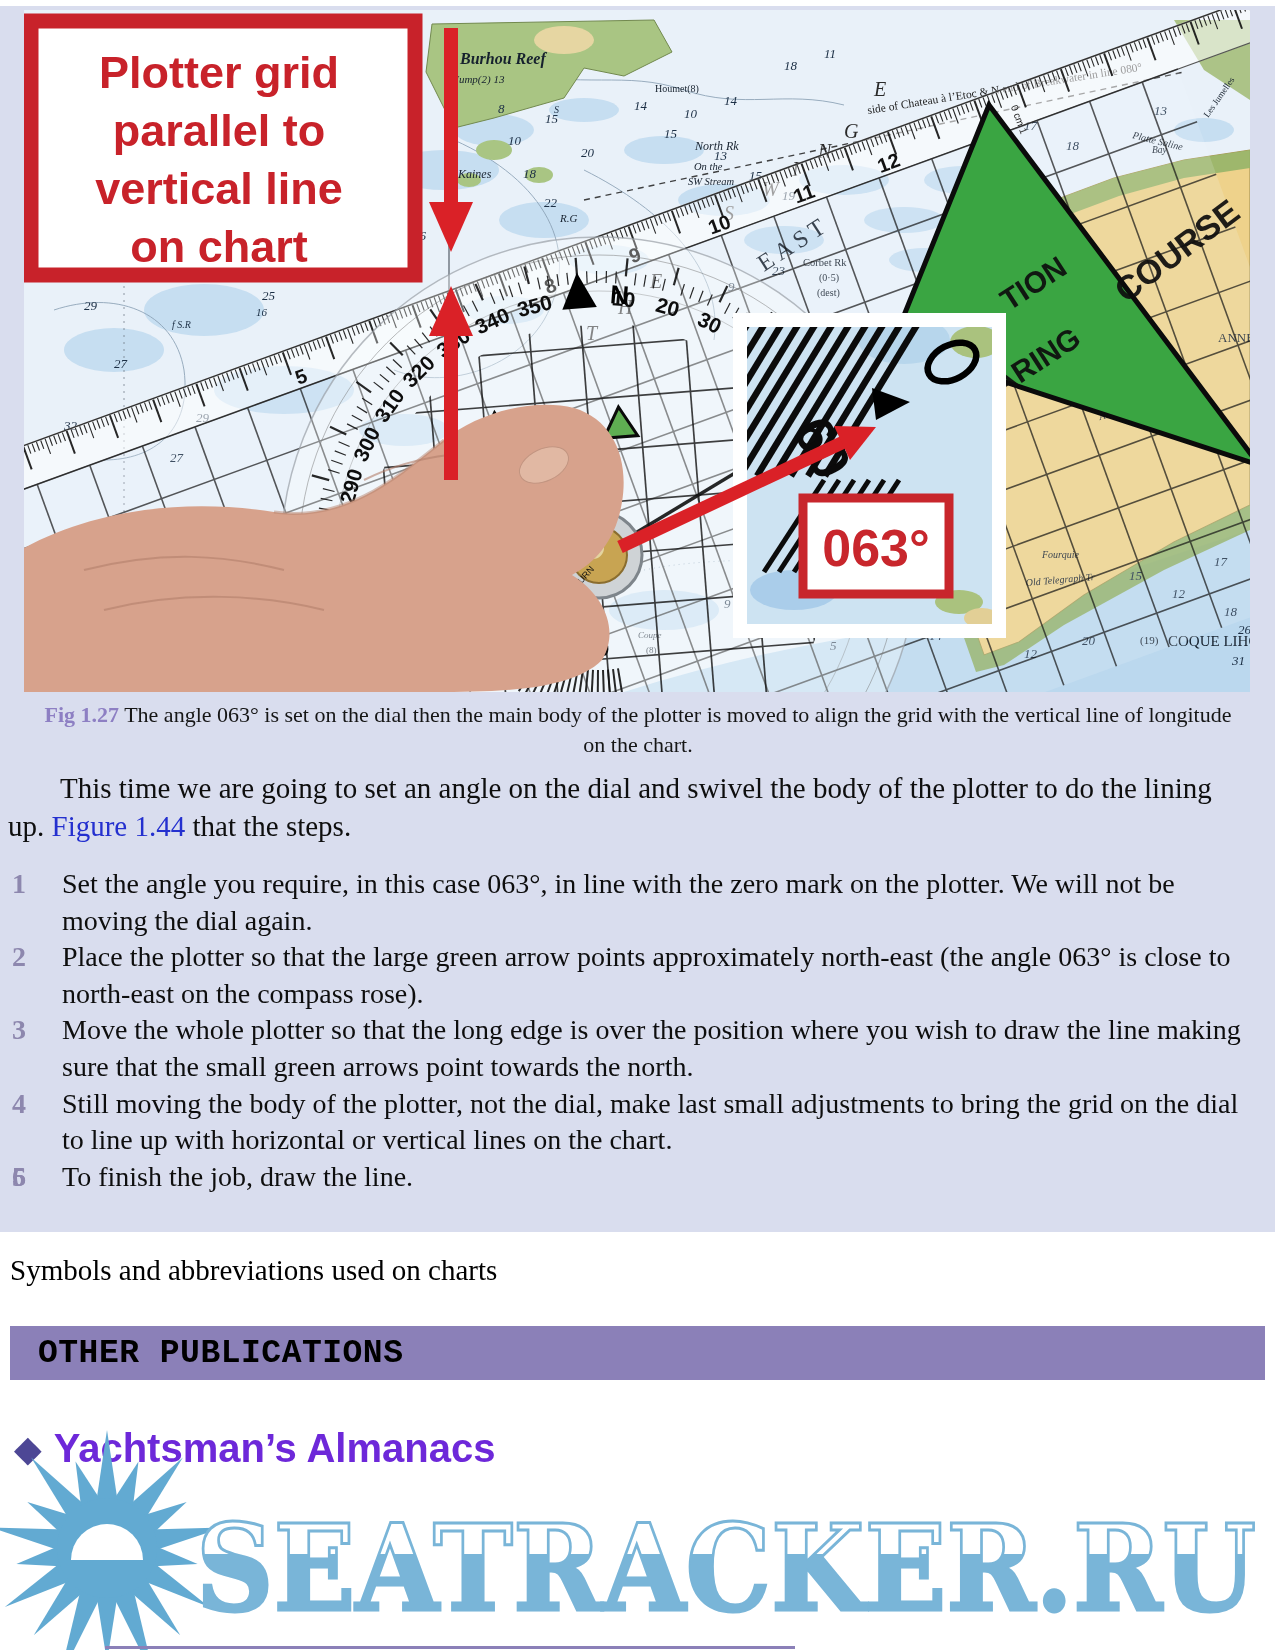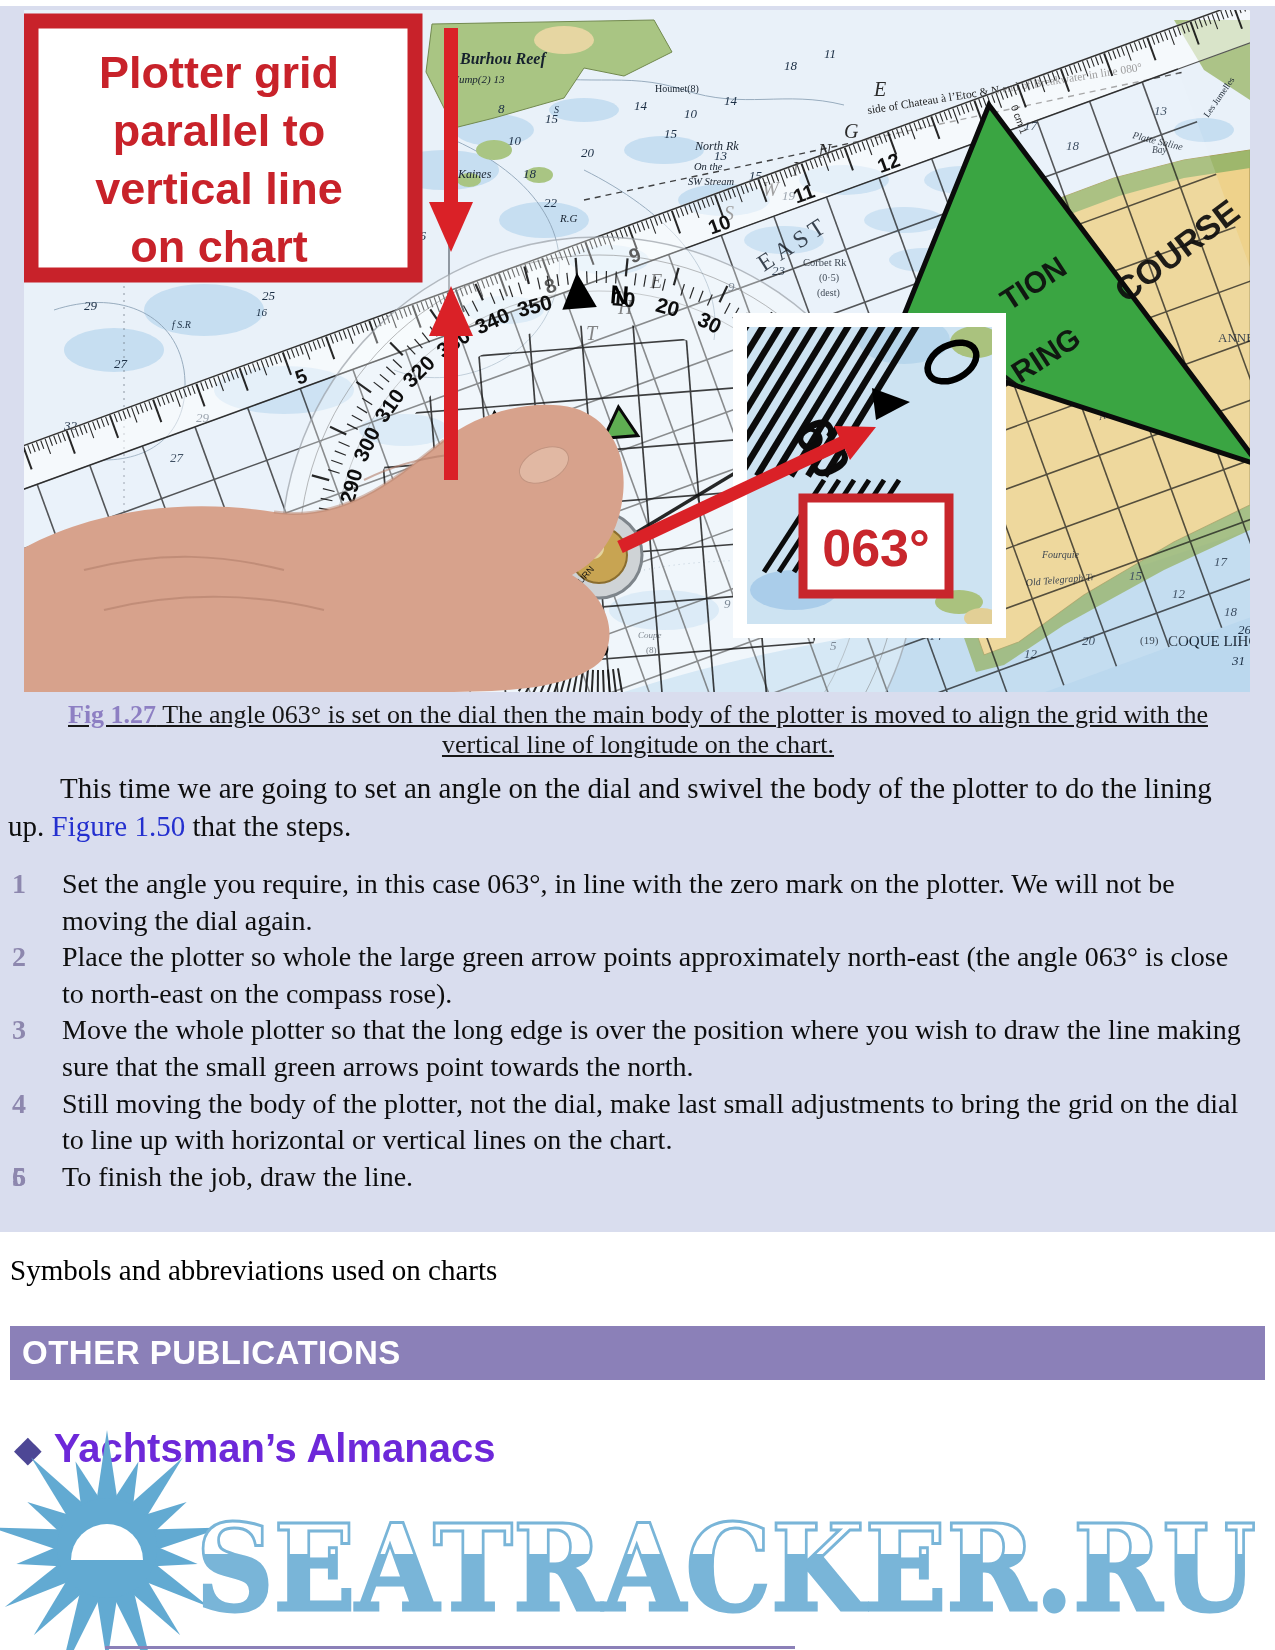--- a/index.html
+++ b/index.html
@@ -2,34 +2,34 @@
 <html><head>
 <meta charset="utf-8">
 <style>
   html,body{margin:0;padding:0;}
   body{width:1275px;height:1650px;position:relative;background:#ffffff;
        font-family:"Liberation Serif",serif;overflow:hidden;}
   .abs{position:absolute;}
   #lavender-panel{left:0;top:6px;width:1275px;height:1226px;background:#d9ddee;}
   #photo{left:24px;top:10px;width:1226px;height:682px;}
   #caption{left:40px;top:700px;width:1196px;text-align:center;
-           font-size:26px;line-height:30px;color:#161616;text-decoration:underline;}
+           font-size:22px;line-height:30px;color:#161616;}
   #caption .fig-label{font-weight:bold;color:#8d7fc3;}
   #para{left:8px;top:770px;width:1240px;font-size:29px;line-height:37.5px;
         color:#0e0e0e;text-indent:52px;}
   #para .link{color:#2430cf;}
   #steps{left:12px;top:866px;width:1236px;}
   .step{position:relative;padding-left:50px;font-size:28px;line-height:36.6px;color:#0e0e0e;}
   .step .num{position:absolute;left:0;top:0;font-weight:bold;color:#8d87ae;}
   .step b{font-weight:normal;}
   #symbols-heading{left:10px;top:1254px;font-size:29px;font-weight:normal;color:#000;}
   #banner{left:10px;top:1326px;width:1255px;height:54px;background:#8b80b8;
           display:flex;align-items:center;}
-  #banner .banner-label{font-family:Liberation Sans, sans-serif;font-weight:bold;
-          font-size:33px;color:#ffffff;padding-left:12px;letter-spacing:.5px;}
+  #banner .banner-label{font-family:Liberation Mono, monospace;font-weight:bold;
+          font-size:33px;color:#000000;padding-left:28px;letter-spacing:.5px;}
   #almanacs{left:14px;top:1426px;display:flex;align-items:center;}
   #almanacs .diamond{font-size:36px;color:#4d4795;line-height:44px;}
   #almanacs .alm-label{font-family:"Liberation Sans",sans-serif;font-weight:bold;
           font-size:40px;color:#6d28d9;padding-left:12px;}
   #watermark{left:0;top:1396px;width:1275px;height:254px;}
   #bottom-line{left:105px;top:1646px;width:690px;height:3px;background:#8b80b8;}
   svg text{user-select:none;}
 </style>
 </head>
 <body>
@@ -796,25 +796,25 @@
     <g fill="#da2127">
       <line x1="596" y1="537" x2="824" y2="430" stroke="#da2127" stroke-width="13"></line>
       <polygon points="852,417 826,450 810,416"></polygon>
     </g>
   </g>
 </svg>
 </div>
 
 <div class="abs" id="caption"><span class="fig-label">Fig 1.27</span><span> The angle 063° is set on the dial then the main body of the plotter is moved to align the grid with the vertical line of longitude on the chart.</span></div>
 
-<div class="abs" id="para"><span>This time we are going to set an angle on the dial and swivel the body of the plotter to do the lining up. </span><span class="link">Figure 1.50</span><span> that the steps.</span></div>
+<div class="abs" id="para"><span>This time we are going to set an angle on the dial and swivel the body of the plotter to do the lining up. </span><span class="link">Figure 1.44</span><span> that the steps.</span></div>
 
 <div class="abs" id="steps">
     <div class="step"><span class="num">1</span><span>Set the angle you require, in this case 063°, in line with the zero mark on the plotter. We will not be moving the dial again.</span></div>
-    <div class="step"><span class="num">2</span><span>Place the plotter so whole the </span><b>large green arrow</b><span> points approximately north-east (the angle 063° is close to north-east on the compass rose).</span></div>
+    <div class="step"><span class="num">2</span><span>Place the plotter so that the </span><b>large green arrow</b><span> points approximately north-east (the angle 063° is close to north-east on the compass rose).</span></div>
     <div class="step"><span class="num">3</span><span>Move the whole plotter so that the long edge is over the position where you wish to draw the line making sure that the </span><b>small green arrows</b><span> point towards the north.</span></div>
     <div class="step"><span class="num">4</span><span>Still moving the body of the plotter, not the dial, make last small adjustments to bring the grid on the dial to line up with horizontal or vertical lines on the chart.</span></div>
     <div class="step"><span class="num">5</span></div>
     <div class="step"><span class="num">6</span><span>To finish the job, draw the line.</span></div>
   </div>
 
 <div class="abs" id="symbols-heading">Symbols and abbreviations used on charts</div>
 
 <div class="abs" id="banner">
   <span class="banner-label">OTHER PUBLICATIONS</span>

